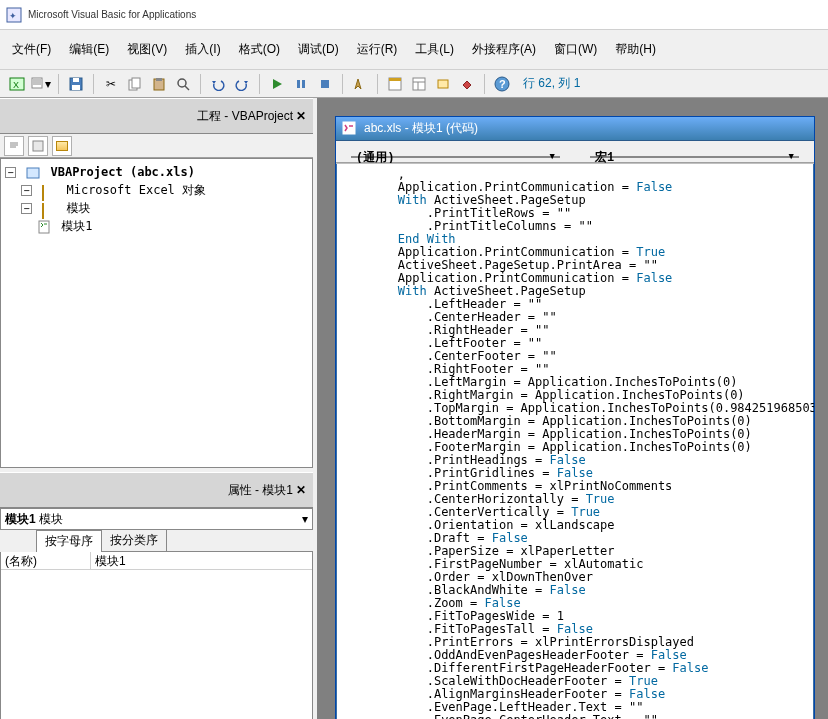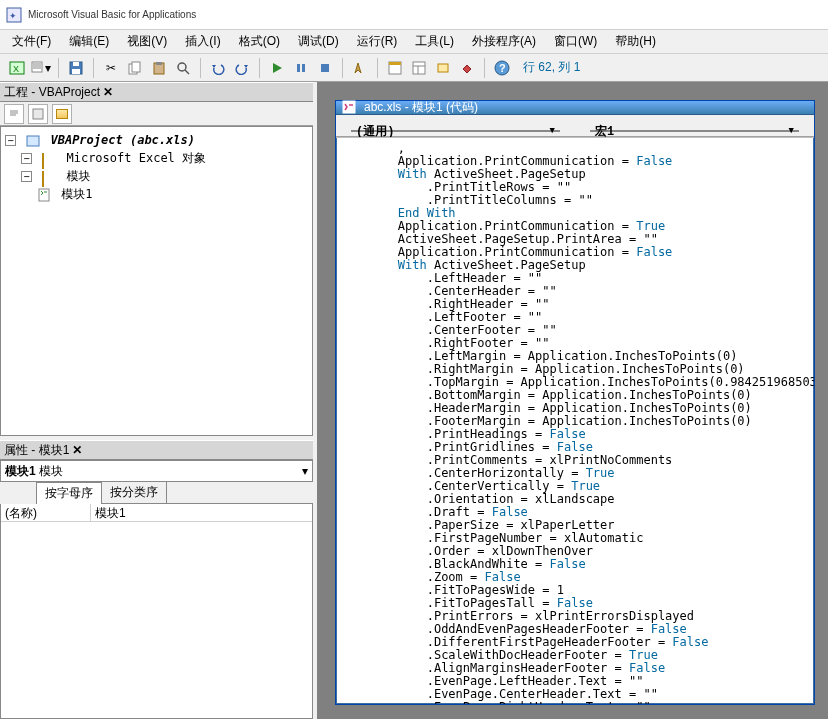--- a/index.html
+++ b/index.html
@@ -1,50 +1,50 @@
 <!DOCTYPE html>
 <html><head>
 <meta charset="utf-8">
 <style>
 * { box-sizing: border-box; margin: 0; padding: 0; }
 body { font-family: "Microsoft YaHei", "SimSun", Tahoma, sans-serif; font-size: 12px; background: #f0f0f0; overflow: hidden; width: 828px; height: 719px; }
 .titlebar { height: 30px; background: #fff; display: flex; align-items: center; padding: 0 6px; border-bottom: 1px solid #d0d0d0; }
 .titlebar .app-icon { width: 16px; height: 16px; margin-right: 6px; }
 .titlebar .title { font-size: 10px; color: #333; }
-.menubar { height: 24px; background: #f0f0f0; display: flex; align-items: center; padding: 0 8px; gap: 10px; border-bottom: 1px solid #d0d0d0; }
+.menubar { height: 40px; background: #f0f0f0; display: flex; align-items: center; padding: 0 8px; gap: 10px; border-bottom: 1px solid #d0d0d0; }
 .menubar .menu-item { padding: 2px 4px; cursor: default; }
 .toolbar { height: 28px; background: #f0f0f0; display: flex; align-items: center; padding: 0 6px; gap: 2px; border-bottom: 1px solid #a0a0a0; }
 .toolbar .sep { width: 1px; height: 20px; background: #c0c0c0; margin: 0 4px; }
 .toolbar .tbtn { width: 22px; height: 22px; display: flex; align-items: center; justify-content: center; cursor: default; }
 .toolbar .status-text { margin-left: 8px; color: #0369a1; }
 .workspace { display: flex; height: calc(719px - 30px - 24px - 28px); }
 .left-pane { width: 317px; display: flex; flex-direction: column; border-right: 4px solid #f0f0f0; }
-.panel-header { height: 20px; background: #d6d6d6; border-top: 1px solid #fff; border-bottom: 1px solid #888; display: flex; align-items: center; justify-content: flex-start; padding: 0 4px; font-size: 12px; }
+.panel-header { height: 36px; background: #d6d6d6; border-top: 1px solid #fff; border-bottom: 1px solid #888; display: flex; align-items: center; justify-content: flex-end; padding: 0 4px; font-size: 12px; }
 .panel-header .close-x { width: 16px; height: 16px; font-weight: bold; cursor: default; display: flex; align-items: center; justify-content: center; }
 .panel-toolbar { height: 24px; background: #f0f0f0; border-bottom: 1px solid #a0a0a0; display: flex; align-items: center; padding: 0 4px; gap: 4px; }
 .panel-toolbar .pbtn { width: 20px; height: 20px; border: 1px solid #b0b0b0; background: #fff; display: flex; align-items: center; justify-content: center; }
 .tree { flex: 0 0 310px; background: #fff; border: 1px solid #888; overflow: auto; padding: 4px 2px; font-family: "SimSun", monospace; font-size: 12px; }
 .tree ul { list-style: none; padding-left: 16px; }
 .tree li { white-space: nowrap; line-height: 18px; }
 .tree .toggle { display: inline-block; width: 11px; height: 11px; border: 1px solid #888; text-align: center; line-height: 9px; font-size: 10px; margin-right: 3px; background: #fff; cursor: default; vertical-align: middle; }
 .tree .node-icon { display: inline-block; width: 14px; height: 14px; margin-right: 3px; vertical-align: middle; }
-.tree .bold { font-weight: bold; font-style: italic; }
+.tree .bold { font-weight: bold; }
 .props-header { margin-top: 4px; }
 .props-combo { height: 22px; background: #fff; border: 1px solid #888; display: flex; align-items: center; padding: 0 4px; justify-content: space-between; }
 .props-combo .b { font-weight: bold; }
 .props-tabs { height: 22px; display: flex; align-items: flex-end; background: #f0f0f0; border-bottom: 1px solid #888; margin-left: 36px; }
 .props-tabs .tab { padding: 2px 8px; border: 1px solid #888; border-bottom: none; background: #fff; margin-right: -1px; position: relative; top: 1px; }
 .props-tabs .tab.inactive { background: #f0f0f0; top: 0; }
 .props-grid { flex: 1; background: #fff; border: 1px solid #888; border-top: none; }
 .props-row { display: flex; border-bottom: 1px solid #d0d0d0; height: 18px; }
 .props-row .pname { width: 90px; padding: 1px 4px; border-right: 1px solid #d0d0d0; }
 .props-row .pval { flex: 1; padding: 1px 4px; }
 .right-pane { flex: 1; background: #808080; position: relative; padding: 18px 0 0 18px; }
 .code-window { background: #fff; border: 1px solid #0046aa; width: 480px; height: 605px; display: flex; flex-direction: column; box-shadow: 0 0 0 1px #3a6ea5 inset; }
-.code-title { height: 14px; background: linear-gradient(#6badf6, #3c7fb1); color: #fff; display: flex; align-items: center; padding: 0 6px; font-size: 12px; border-bottom: 1px solid #2a5a8a; }
+.code-title { height: 24px; background: linear-gradient(#6badf6, #3c7fb1); color: #fff; display: flex; align-items: center; padding: 0 6px; font-size: 12px; border-bottom: 1px solid #2a5a8a; }
 .code-title .cw-icon { width: 16px; height: 16px; margin-right: 6px; }
 .code-selectors { height: 22px; display: flex; border-bottom: 1px solid #a0a0a0; background: #f0f0f0; }
 .code-selectors .sel { flex: 1; border: 1px solid #888; background: #fff; margin: 15px; display: flex; align-items: center; justify-content: space-between; padding: 0 4px; font-weight: bold; font-family: Liberation Mono, monospace; }
 .code-selectors .sel .dd { font-size: 9px; }
 .code-area { flex: 1; overflow: auto; padding: 4px 2px 4px 4px; font-family: "NSimSun","SimSun", Consolas, monospace; font-size: 12px; line-height: 13px; white-space: pre; color: #000; }
 .code-area .kw { color: #0369a1; }
 .hr-line { border: none; border-top: 1px solid #c0c0c0; margin: 0; }
 .folder-icon { background: linear-gradient(#ffe9a8,#f5c75e); border: 1px solid #b8860b; width: 12px; height: 10px; }
 </style>
 </head>

